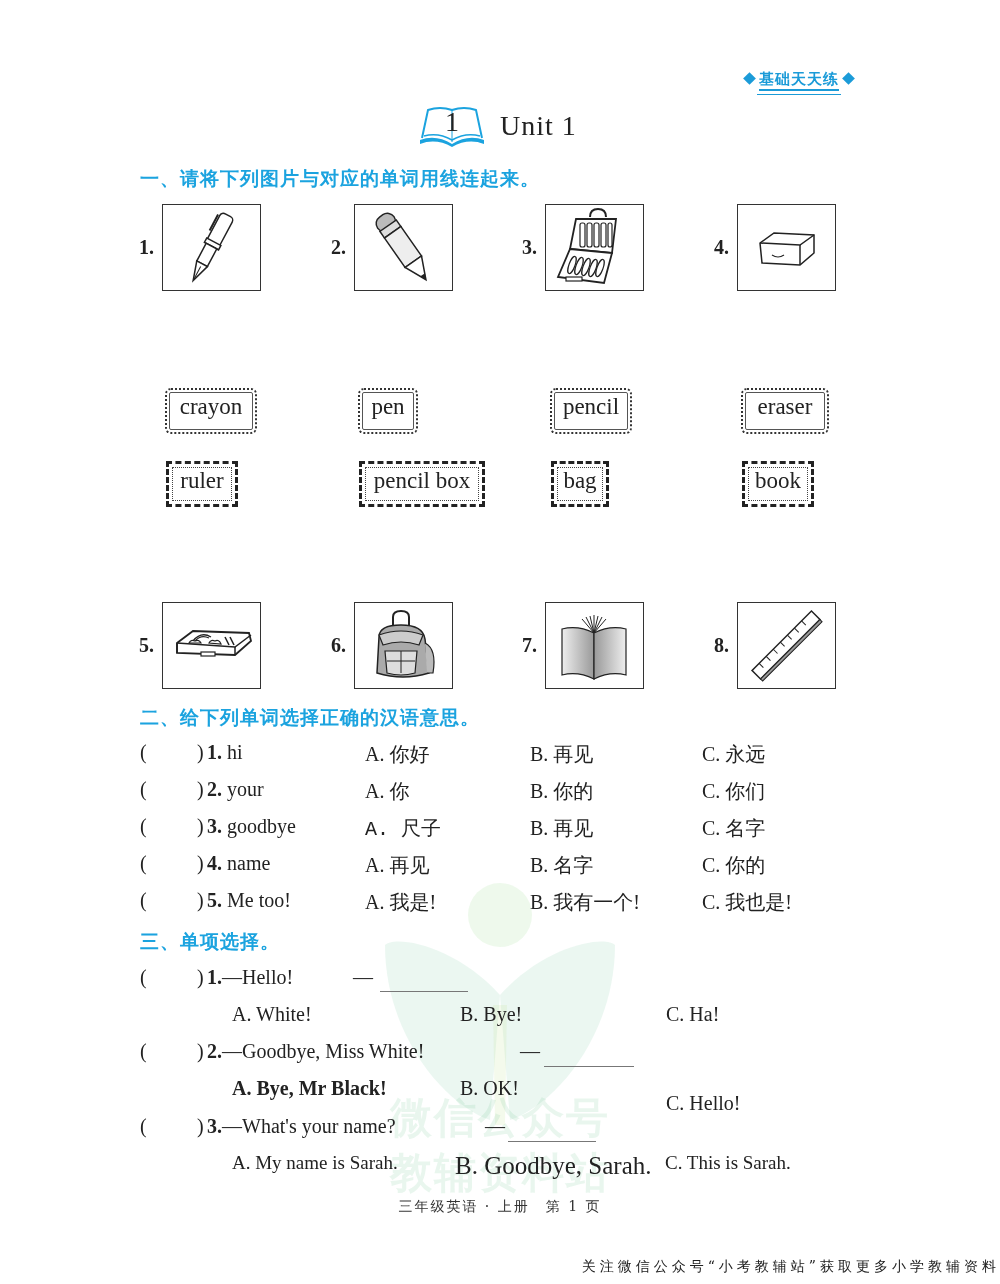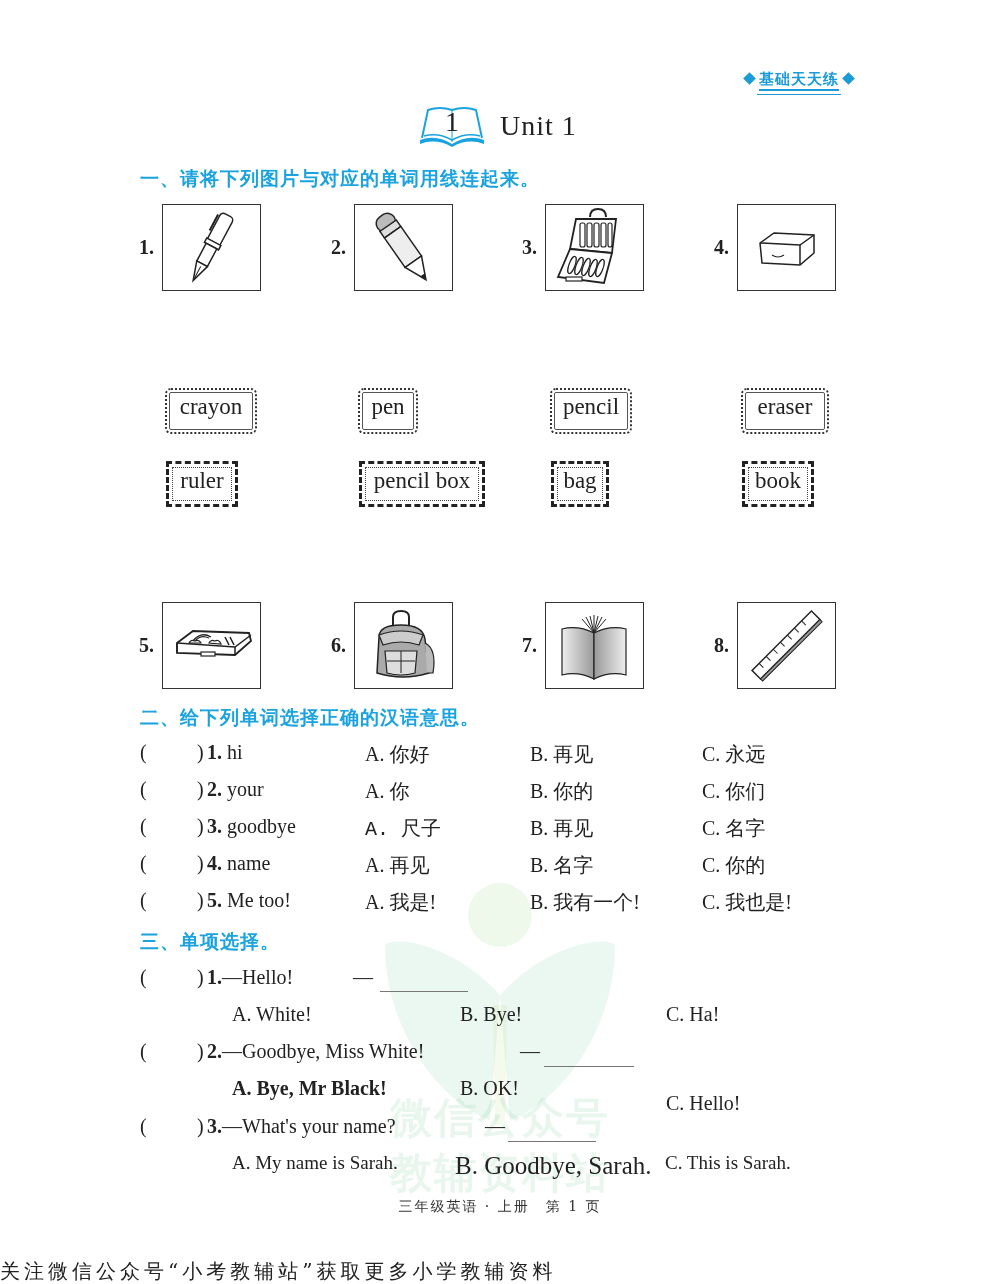--- a/index.html
+++ b/index.html
@@ -39,22 +39,22 @@
   .word-star { border: 3px dashed #222; outline: 1px dotted #444; outline-offset: -7px; }
 
   
   .row { font-family: "Liberation Serif", serif; font-size: 20px; color: #222; white-space: nowrap; }
   .row .qnum { font-weight: bold; }
   .paren { font-family: "Liberation Serif", serif; font-size: 20px; }
   .blank { display: inline-block; border-bottom: 1.5px solid #777; height: 1px; vertical-align: bottom; }
 
   .footer-page { left: 0; width: 1000px; top: 1198px; text-align: center; font-family: "DejaVu Serif", serif;
                  font-size: 14px; color: #333; letter-spacing: 2px; }
-  .footer-note { left: 0; width: 1000px; top: 1258px; text-align: left; font-family: "DejaVu Serif", serif;
-                 font-size: 20px; color: #222; letter-spacing: 4px; }
+  .footer-note { left: 0; width: 1000px; top: 1258px; text-align: right; font-family: "DejaVu Serif", serif;
+                 font-size: 14px; color: #222; letter-spacing: 4px; }
 
   .watermark { left: 365px; top: 875px; width: 270px; height: 330px; pointer-events: none; }
   .wm-text { position: absolute; left: 0; width: 270px; text-align: center; font-family: "DejaVu Sans", sans-serif;
              font-weight: bold; font-size: 42px; color: rgba(120, 200, 150, 0.16); letter-spacing: 2px; }
 </style>
 </head>
 <body>
 
 <div class="abs watermark">
   <svg width="270" height="330" viewBox="0 0 270 330">

